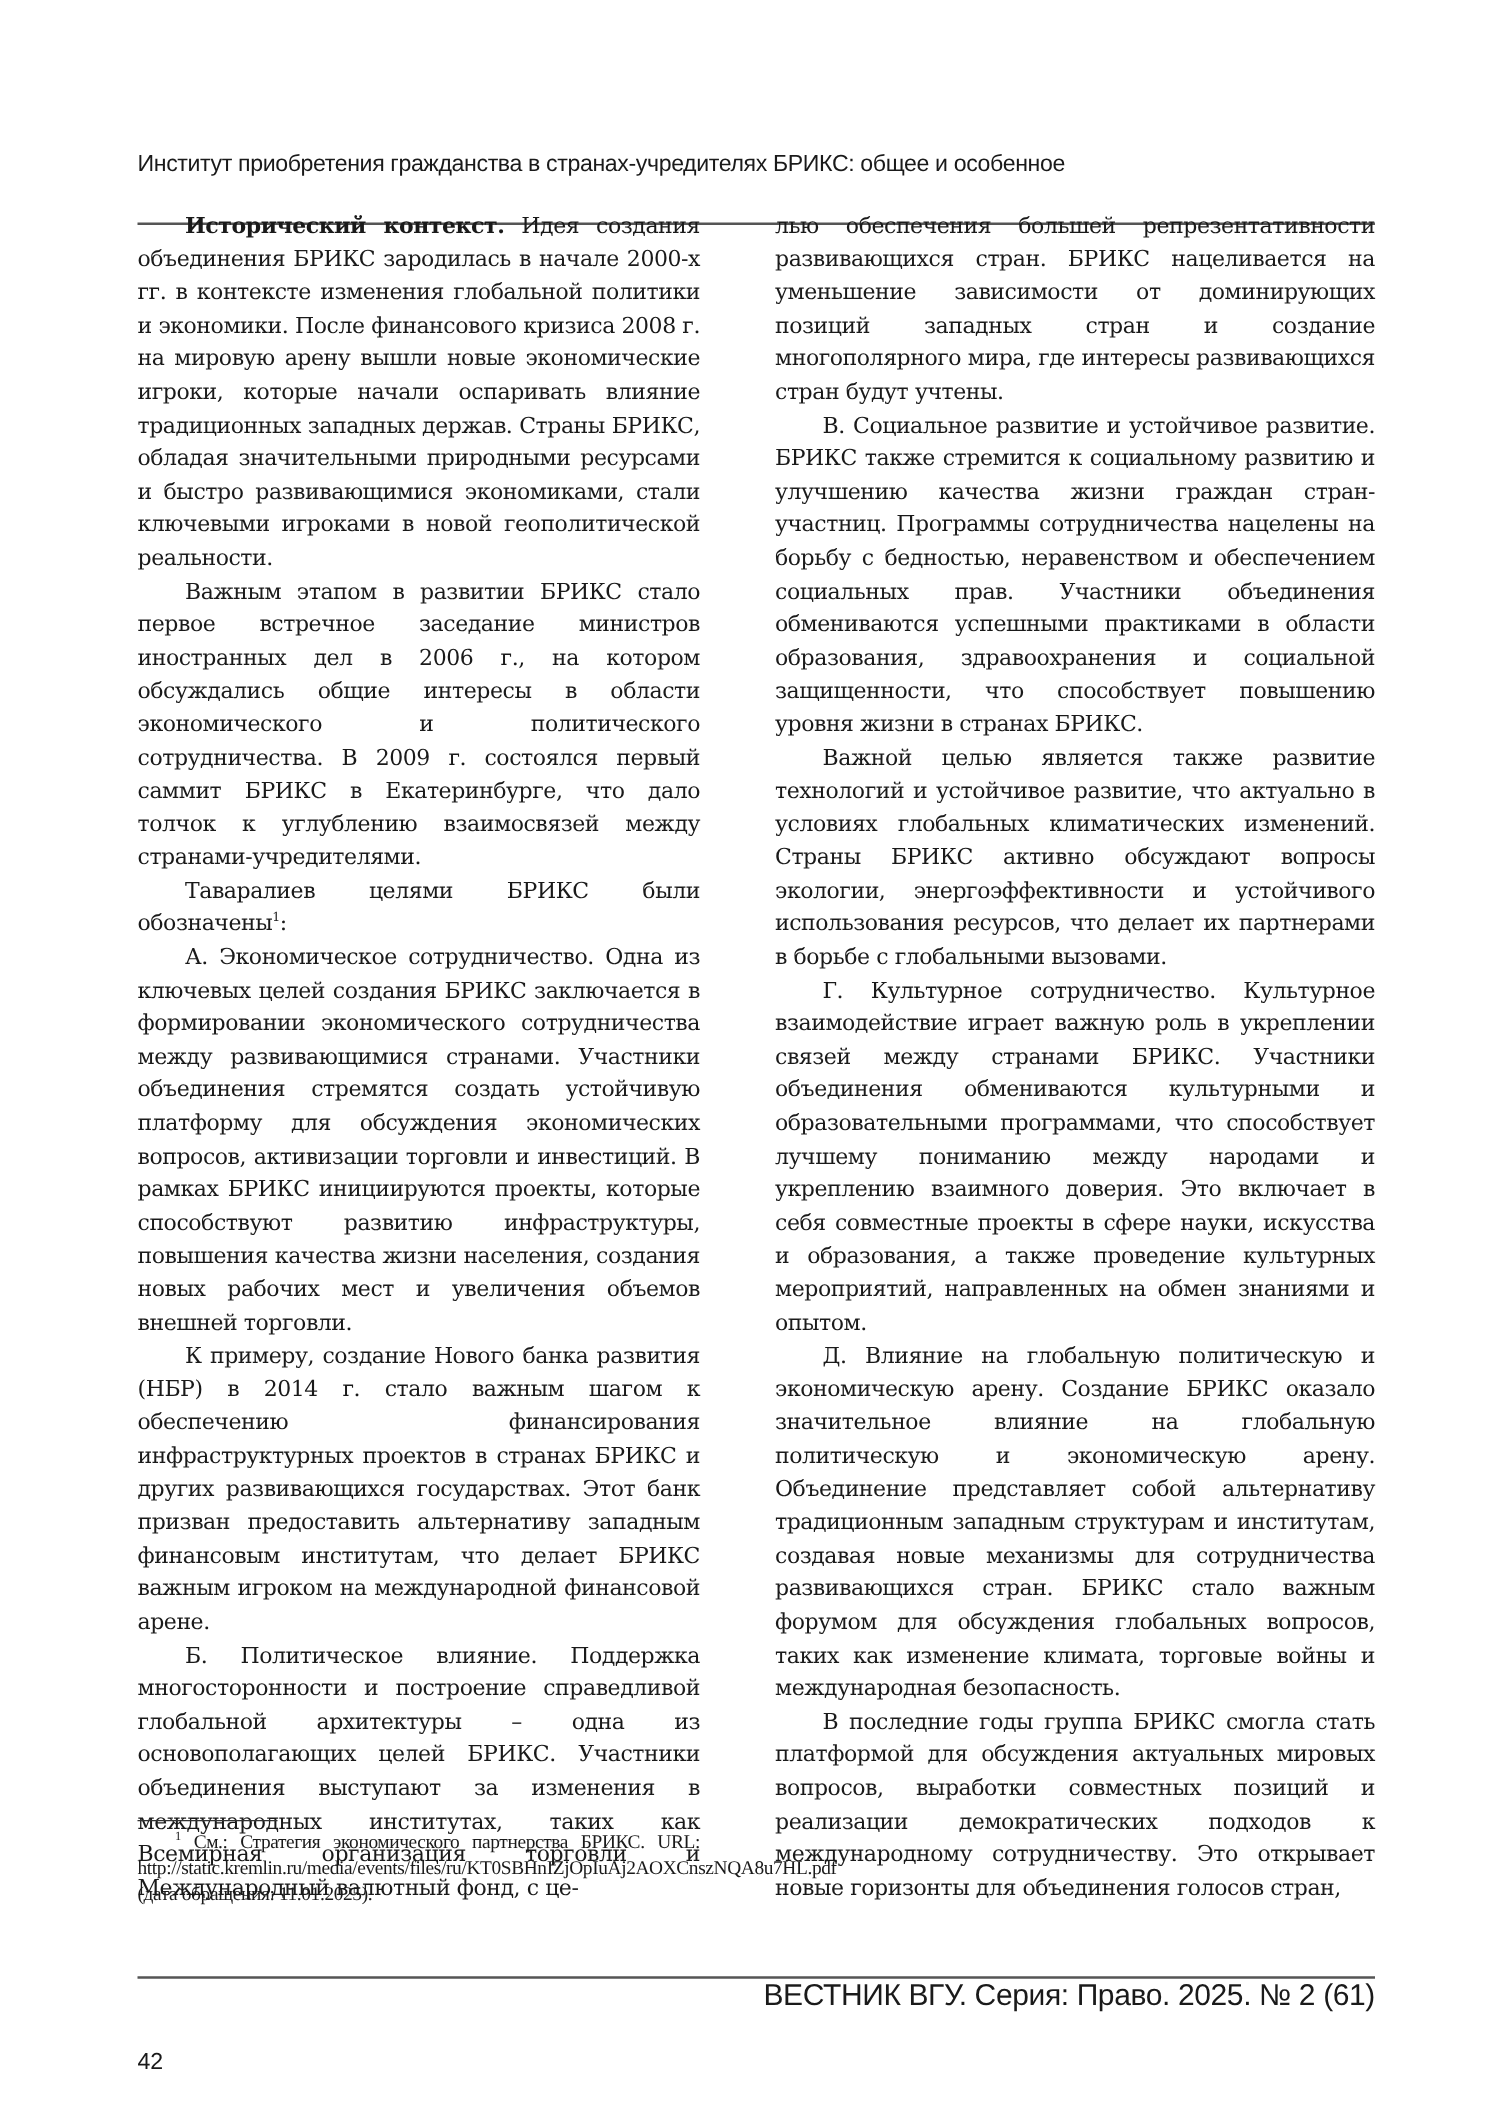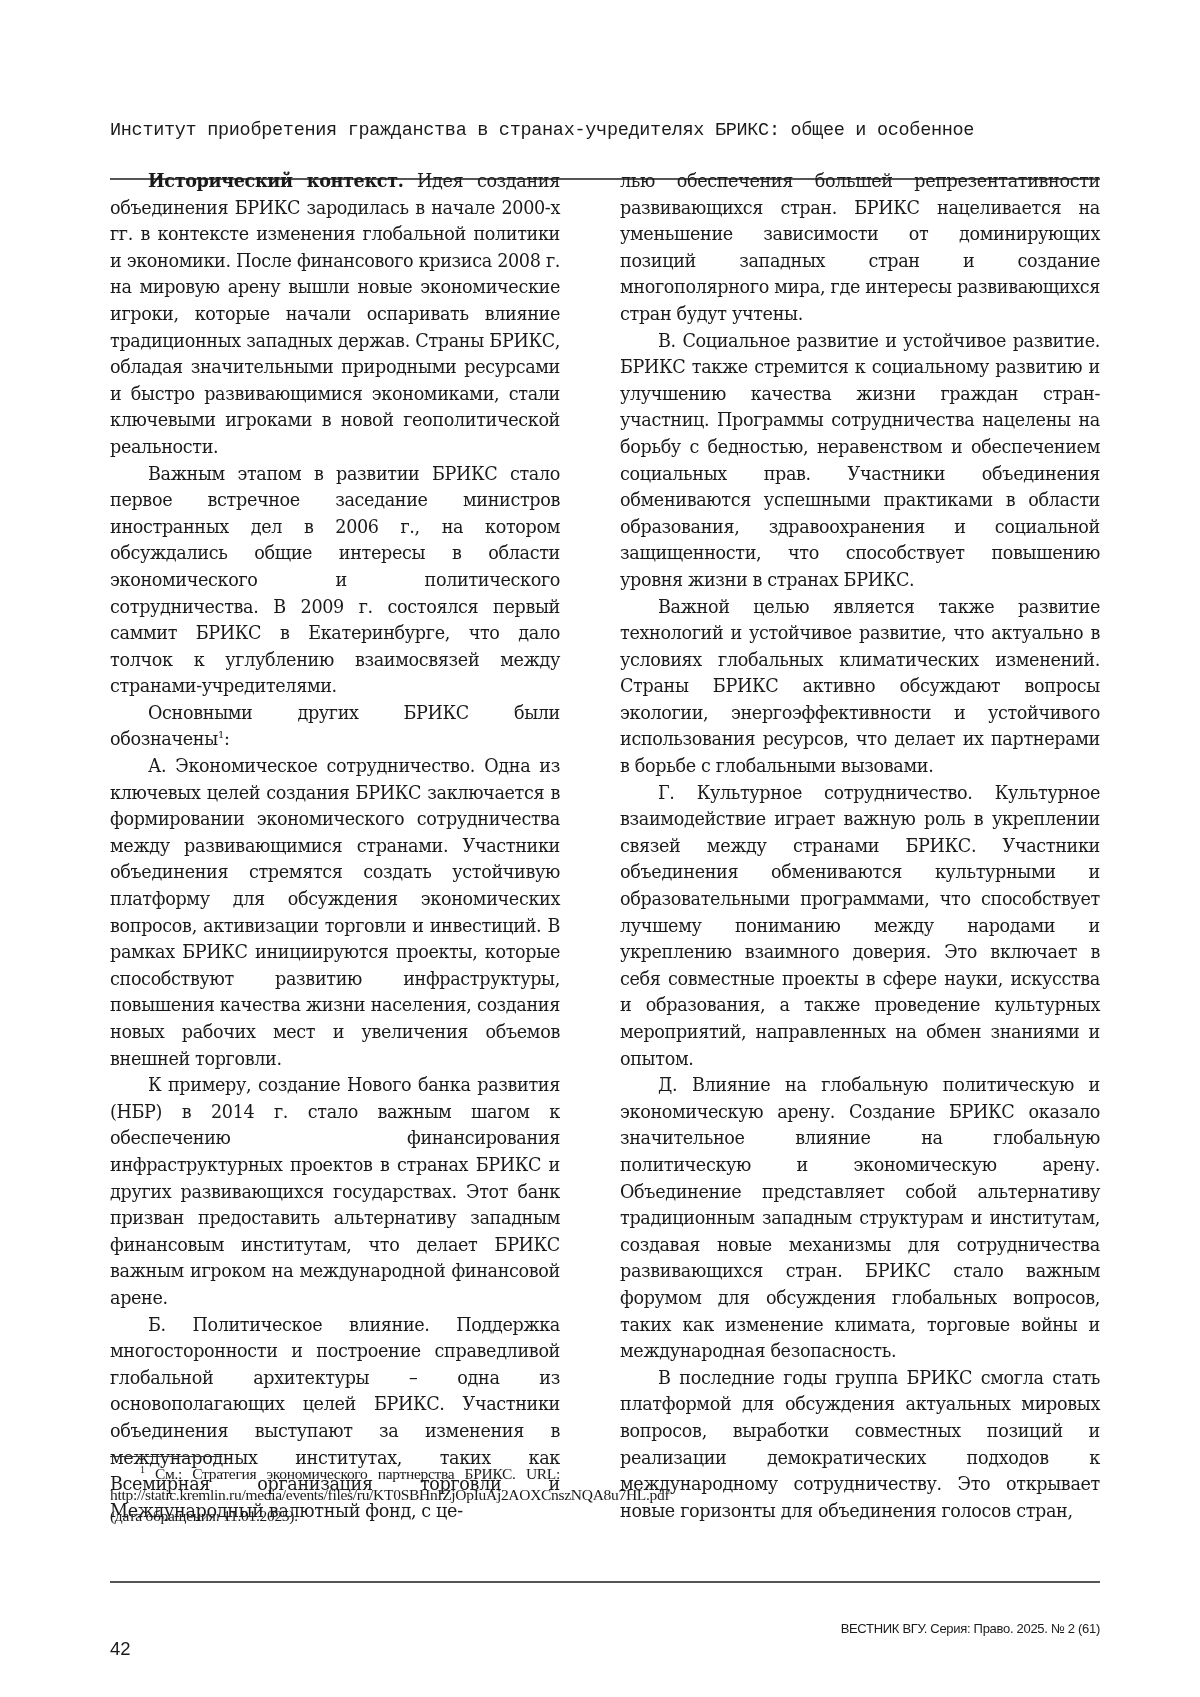--- a/index.html
+++ b/index.html
@@ -1,47 +1,47 @@
 <!DOCTYPE html>
 <html><head>
   <meta charset="utf-8">
   <style>
     html, body { margin: 0; padding: 0; background: #ffffff; }
     body { width: 1200px; height: 1697px; position: relative; overflow: hidden; color: #1a1a1a; }
     .page { position: absolute; left: 110px; top: 118px; width: 990px; }
     .header-author { font-family: "Liberation Sans", sans-serif; font-weight: bold; font-size: 19px; letter-spacing: -0.3px; line-height: 24px; }
-    .header-title { font-family: Liberation Mono, monospace; font-size: 18.5px; letter-spacing: -0.3px; line-height: 26px; }
+    .header-title { font-family: Liberation Sans, sans-serif; font-size: 18.5px; letter-spacing: -0.3px; line-height: 26px; }
     .rule-top { position: absolute; left: 110px; top: 178px; width: 990px; height: 2px; background: #555; }
     .cols { position: absolute; top: 168px; left: 110px; width: 990px; display: flex; justify-content: space-between; }
     .col { width: 450px; font-family: "DejaVu Serif", serif; font-size: 17.6px; line-height: 26.6px; text-align: justify; hyphens: manual; letter-spacing: -0.35px; }
     .col.right { width: 480px; }
     .col p { margin: 0; text-indent: 38px; }
     .col p.noindent { text-indent: 0; }
     .col b { font-weight: bold; }
     sup { font-size: 10px; line-height: 0; vertical-align: super; }
     .fn-rule { position: absolute; left: 110px; top: 1456px; width: 112px; height: 1px; background: #333; }
     .footnote { position: absolute; left: 110px; top: 1463px; width: 450px; font-family: Liberation Serif, serif; font-size: 15.5px; line-height: 21px; text-align: justify; letter-spacing: -0.3px; }
     .footnote p { margin: 0; text-indent: 30px; }
     .rule-bottom { position: absolute; left: 110px; top: 1581px; width: 990px; height: 2px; background: #555; }
     .page-number { position: absolute; left: 110px; top: 1636px; font-family: "Liberation Sans", sans-serif; font-size: 18.5px; line-height: 26px; }
-    .journal { position: absolute; right: 100px; top: 1584px; font-family: "Liberation Sans", sans-serif; font-size: 13px; line-height: 26px; letter-spacing: -0.3px; margin-top: 32px; }
+    .journal { position: absolute; right: 100px; top: 1584px; font-family: "Liberation Sans", sans-serif; font-size: 24px; line-height: 26px; letter-spacing: -0.3px; }
   </style>
 </head>
 <body>
 
 <div class="page">
   <div class="header-title">Институт приобретения гражданства в странах-учредителях БРИКС: общее и особенное</div>
 </div>
 <div class="rule-top"></div>
 
 <div class="cols">
   <div class="col left">
     <p><b>Исторический контекст.</b><span> Идея создания объединения БРИКС зародилась в начале 2000-х гг. в контексте изменения глобальной политики и экономики. После финансового кризиса 2008 г. на мировую арену вышли новые экономические игроки, которые начали оспаривать влияние традиционных западных держав. Страны БРИКС, обладая значительными природными ресурсами и быстро развивающимися экономиками, стали ключевыми игроками в новой геополитической реальности.</span></p>
     <p>Важным этапом в развитии БРИКС стало первое встречное заседание министров иностранных дел в 2006 г., на котором обсуждались общие интересы в области экономического и политического сотрудничества. В 2009 г. состоялся первый саммит БРИКС в Екатеринбурге, что дало толчок к углублению взаимосвязей между странами-учредителями.</p>
-    <p><span>Основными других БРИКС были обозначены</span><sup>1</sup><span>:</span></p>
+    <p><span>Таваралиев целями БРИКС были обозначены</span><sup>1</sup><span>:</span></p>
     <p>А. Экономическое сотрудничество. Одна из ключевых целей создания БРИКС заключается в формировании экономического сотрудничества между развивающимися странами. Участники объединения стремятся создать устойчивую платформу для обсуждения экономических вопросов, активизации торговли и инвестиций. В рамках БРИКС инициируются проекты, которые способствуют развитию инфраструктуры, повышения качества жизни населения, создания новых рабочих мест и увеличения объемов внешней торговли.</p>
     <p>К примеру, создание Нового банка развития (НБР) в 2014 г. стало важным шагом к обеспечению финансирования инфраструктурных проектов в странах БРИКС и других развивающихся государствах. Этот банк призван предоставить альтернативу западным финансовым институтам, что делает БРИКС важным игроком на международной финансовой арене.</p>
     <p>Б. Политическое влияние. Поддержка многосторонности и построение справедливой глобальной архитектуры – одна из основополагающих целей БРИКС. Участники объединения выступают за изменения в международных институтах, таких как Всемирная организация торговли и Международный валютный фонд, с це-</p>
   </div>
   <div class="col right">
     <p class="noindent">лью обеспечения большей репрезентативности развивающихся стран. БРИКС нацеливается на уменьшение зависимости от доминирующих позиций западных стран и создание многополярного мира, где интересы развивающихся стран будут учтены.</p>
     <p>В. Социальное развитие и устойчивое развитие. БРИКС также стремится к социальному развитию и улучшению качества жизни граждан стран-участниц. Программы сотрудничества нацелены на борьбу с бедностью, неравенством и обеспечением социальных прав. Участники объединения обмениваются успешными практиками в области образования, здравоохранения и социальной защищенности, что способствует повышению уровня жизни в странах БРИКС.</p>
     <p>Важной целью является также развитие технологий и устойчивое развитие, что актуально в условиях глобальных климатических изменений. Страны БРИКС активно обсуждают вопросы экологии, энергоэффективности и устойчивого использования ресурсов, что делает их партнерами в борьбе с глобальными вызовами.</p>
     <p>Г. Культурное сотрудничество. Культурное взаимодействие играет важную роль в укреплении связей между странами БРИКС. Участники объединения обмениваются культурными и образовательными программами, что способствует лучшему пониманию между народами и укреплению взаимного доверия. Это включает в себя совместные проекты в сфере науки, искусства и образования, а также проведение культурных мероприятий, направленных на обмен знаниями и опытом.</p>
     <p>Д. Влияние на глобальную политическую и экономическую арену. Создание БРИКС оказало значительное влияние на глобальную политическую и экономическую арену. Объединение представляет собой альтернативу традиционным западным структурам и институтам, создавая новые механизмы для сотрудничества развивающихся стран. БРИКС стало важным форумом для обсуждения глобальных вопросов, таких как изменение климата, торговые войны и международная безопасность.</p>

